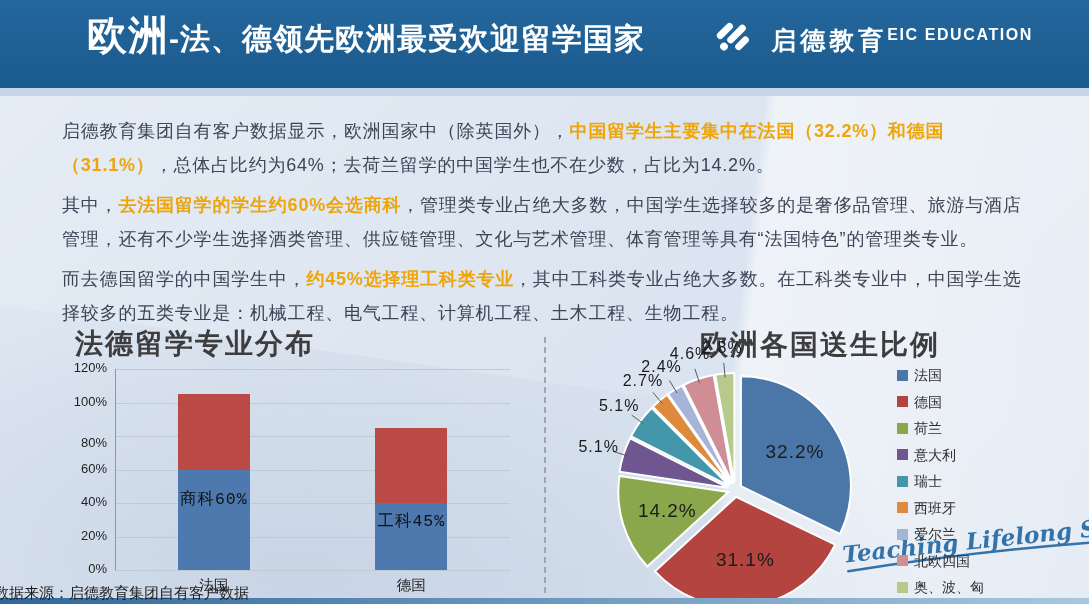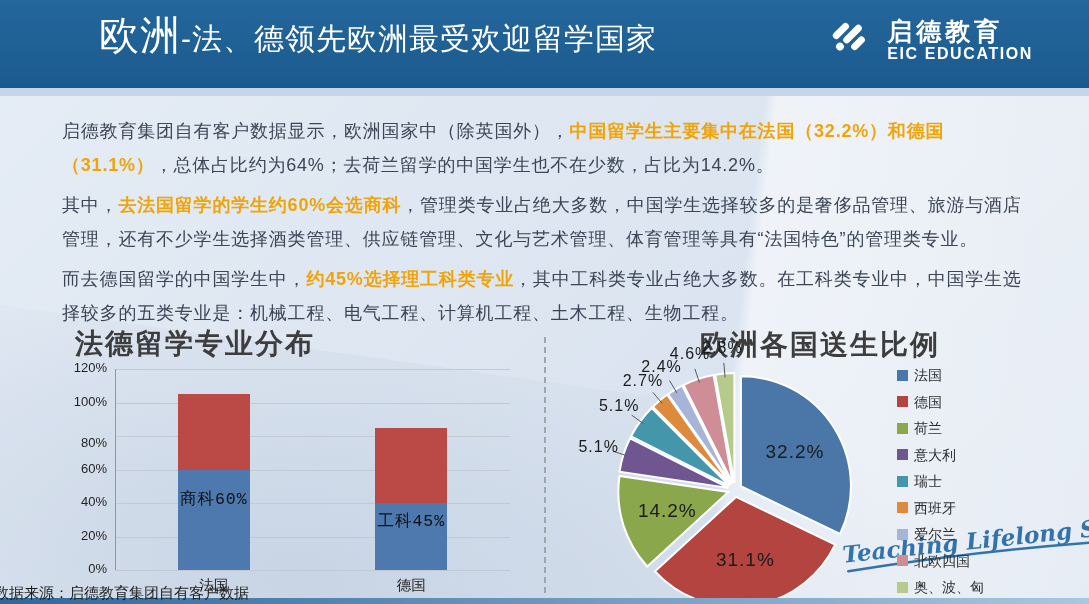--- a/index.html
+++ b/index.html
@@ -9,26 +9,26 @@
   
   .swoosh1{position:absolute;right:-260px;top:40px;width:1000px;height:760px;
            background:linear-gradient(115deg,rgba(255,255,255,0.0) 40%,rgba(255,255,255,0.55) 41%,rgba(255,255,255,0.25) 100%);
            border-radius:45% 55% 50% 50%;transform:rotate(-18deg);}
   .swoosh2{position:absolute;left:-150px;bottom:-320px;width:1100px;height:560px;
            background:radial-gradient(ellipse at 40% 40%,rgba(176,192,214,0.45),rgba(176,192,214,0) 70%);
            transform:rotate(8deg);}
   
   #header{position:absolute;top:0;left:0;width:100%;height:88px;
           background:linear-gradient(180deg,#24679c,#1b5a8e);}
-  #header-title{position:absolute;left:99px;top:8px;display:flex;align-items:baseline;
-                color:#fff;font-weight:normal;white-space:nowrap;}
+  #header-title{position:absolute;left:87px;top:8px;display:flex;align-items:baseline;
+                color:#fff;font-weight:bold;white-space:nowrap;}
   #header-title .lead{font-size:40px;letter-spacing:1px;}
   #header-title .rest{font-size:30px;letter-spacing:1px;}
   #logo{position:absolute;right:56px;top:12px;display:flex;align-items:center;gap:10px;color:#fff;}
-  #logo-text{display:flex;flex-direction:column;}
+  #logo-text{display:flex;flex-direction:row;}
   #logo-name{font-size:25px;font-weight:bold;letter-spacing:4px;line-height:28px;}
   #logo-sub{font-size:16px;font-weight:bold;letter-spacing:1.6px;}
   #substrip{position:absolute;top:88px;left:0;width:100%;height:8px;background:#c6d6e8;}
   
   #intro{position:absolute;left:62px;top:115px;width:978px;font-size:18px;
          line-height:33.5px;color:#3c4656;letter-spacing:0.8px;}
   #intro p{margin:0 0 7px 0;}
   #intro .em{color:#efa50a;font-weight:bold;}
   
   .chart-title{position:absolute;font-size:28px;font-weight:bold;color:#3d3d3d;letter-spacing:2px;text-align:left;}

